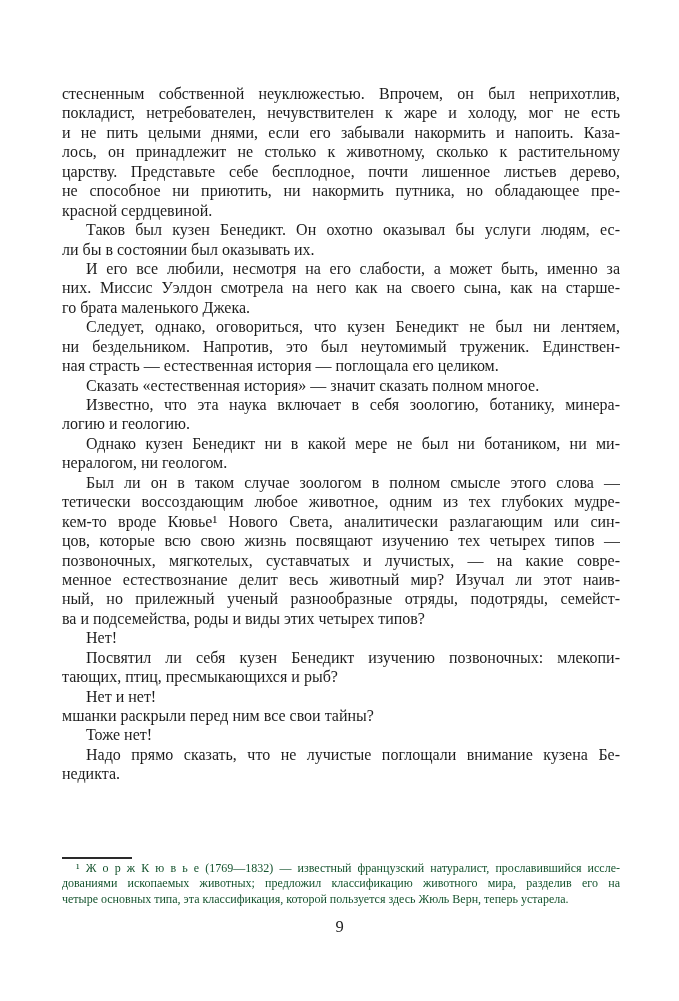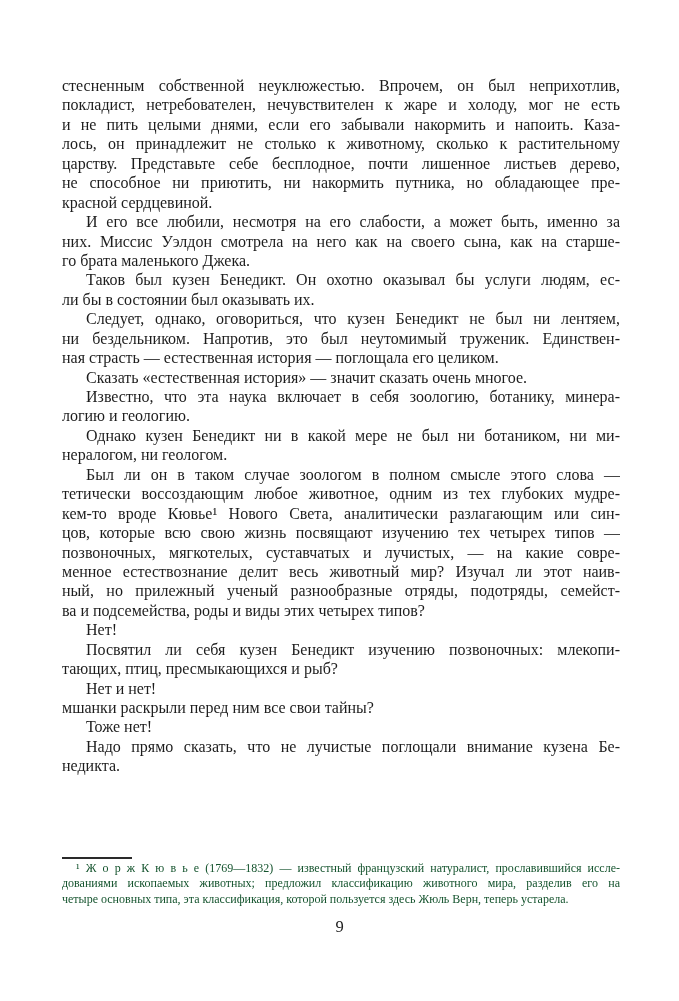--- a/index.html
+++ b/index.html
@@ -14,21 +14,21 @@
     position:relative;
     overflow:hidden;
   }
   .page{
     position:absolute;inset:0;
     background:#ffffff;
     color:#1d1d1d;
   }
   .body-text{
     position:absolute;
-    left:62px;top:76px;width:558px;
+    left:62px;top:84px;width:558px;
     font-size:16px;
     color:#1d1d1d;
   }
   .paragraph{margin:0;padding:0;}
   .line{
     text-align:justify;
     text-align-last:justify;
     height:var(--lh);
     line-height:var(--lh);
     overflow:hidden;
@@ -81,35 +81,35 @@
       <div class="paragraph">
         <div class="line">стесненным собственной неуклюжестью. Впрочем, он был неприхотлив,</div>
         <div class="line">покладист, нетребователен, нечувствителен к жаре и холоду, мог не есть</div>
         <div class="line">и не пить целыми днями, если его забывали накормить и напоить. Каза-</div>
         <div class="line">лось, он принадлежит не столько к животному, сколько к растительному</div>
         <div class="line">царству. Представьте себе бесплодное, почти лишенное листьев дерево,</div>
         <div class="line">не способное ни приютить, ни накормить путника, но обладающее пре-</div>
         <div class="line last">красной сердцевиной.</div>
       </div>
       <div class="paragraph">
+        <div class="line indent">Таков был кузен Бенедикт. Он охотно оказывал бы услуги людям, ес-</div>
+        <div class="line last">ли бы в состоянии был оказывать их.</div>
+      </div>
+      <div class="paragraph">
         <div class="line indent">И его все любили, несмотря на его слабости, а может быть, именно за</div>
         <div class="line">них. Миссис Уэлдон смотрела на него как на своего сына, как на старше-</div>
         <div class="line last">го брата маленького Джека.</div>
-      </div>
-      <div class="paragraph">
-        <div class="line indent">Таков был кузен Бенедикт. Он охотно оказывал бы услуги людям, ес-</div>
-        <div class="line last">ли бы в состоянии был оказывать их.</div>
       </div>
       <div class="paragraph">
         <div class="line indent">Следует, однако, оговориться, что кузен Бенедикт не был ни лентяем,</div>
         <div class="line">ни бездельником. Напротив, это был неутомимый труженик. Единствен-</div>
         <div class="line last">ная страсть — естественная история — поглощала его целиком.</div>
       </div>
       <div class="paragraph">
-        <div class="line last indent">Сказать «естественная история» — значит сказать очень многое.</div>
+        <div class="line last indent">Сказать «естественная история» — значит сказать полном многое.</div>
       </div>
       <div class="paragraph">
         <div class="line indent">Известно, что эта наука включает в себя зоологию, ботанику, минера-</div>
         <div class="line last">логию и геологию.</div>
       </div>
       <div class="paragraph">
         <div class="line indent">Однако кузен Бенедикт ни в какой мере не был ни ботаником, ни ми-</div>
         <div class="line last">нералогом, ни геологом.</div>
       </div>
       <div class="paragraph">

